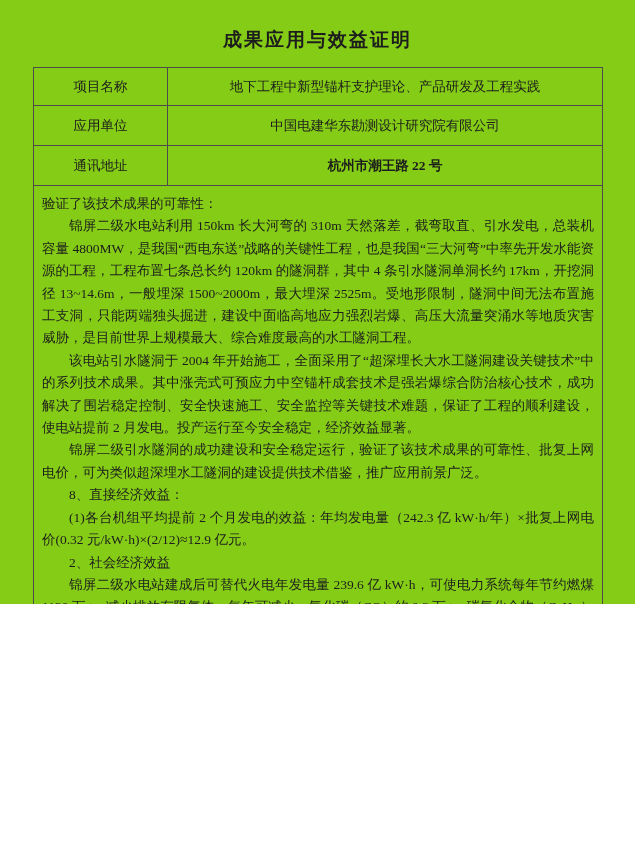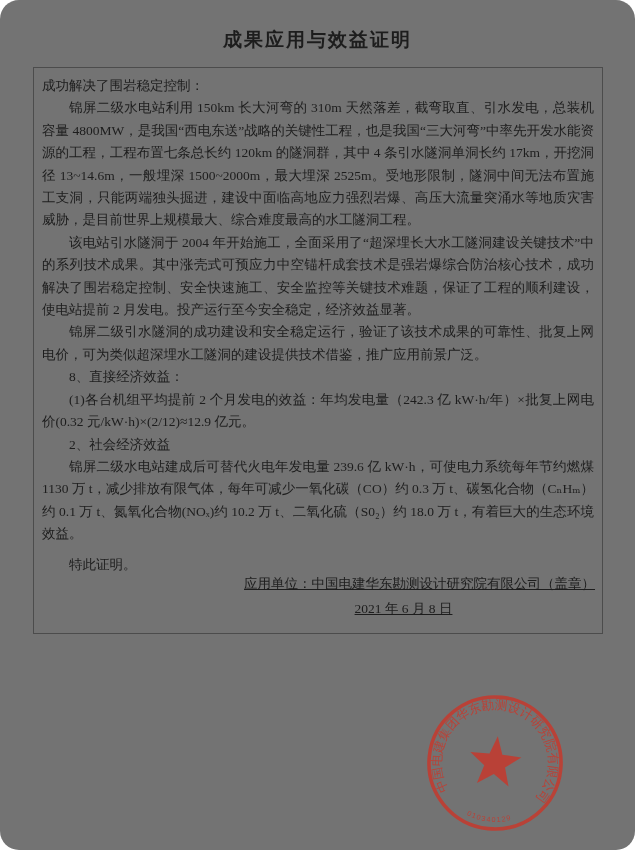--- a/index.html
+++ b/index.html
@@ -1,20 +1,19 @@
 <!DOCTYPE html>
 <html><head>
 <meta charset="utf-8">
 <style>
   html,body { margin:0; padding:0; background:#ffffff; }
   .page {
-    position:relative; width:635px; height:850px; background:#737373;
+    position:relative; width:635px; height:604px; background:#84cc16;
     font-family:"Liberation Serif","DejaVu Serif",serif; color:#1d1d1d;
     overflow:hidden;
-    border-radius:19px;
   }
   .title {
     position:absolute; top:27px; left:0; width:100%;
     text-align:center; font-size:19px; font-weight:bold; letter-spacing:2px;
     margin:0;
   }
   .cert-table {
     position:absolute; left:33px; top:67px; width:569px;
     border-collapse:collapse; table-layout:fixed;
     border:1.5px solid #3b3b3b;
@@ -53,22 +52,34 @@
 
   <table class="cert-table">
     <colgroup>
       <col style="width:134px">
         <col style="width:83px">
         <col style="width:147px">
         <col style="width:205px">
     </colgroup>
     <tbody>
       <tr>
+        <td class="r-sm">项目名称</td>
+        <td colspan="3">地下工程中新型锚杆支护理论、产品研发及工程实践</td>
+      </tr>
+      <tr>
+        <td class="r-md">应用单位</td>
+        <td colspan="3">中国电建华东勘测设计研究院有限公司</td>
+      </tr>
+      <tr>
+        <td class="r-md">通讯地址</td>
+        <td colspan="3" class="bold">杭州市潮王路 22 号</td>
+      </tr>
+      <tr>
         <td colspan="4" class="body-cell">
-          <p class="heading">成功解决了围岩稳定控制：</p>
+          <p class="heading">验证了该技术成果的可靠性：</p>
           <p>锦屏二级水电站利用 150km 长大河弯的 310m 天然落差，截弯取直、引水发电，总装机容量 4800MW，是我国“西电东送”战略的关键性工程，也是我国“三大河弯”中率先开发水能资源的工程，工程布置七条总长约 120km 的隧洞群，其中 4 条引水隧洞单洞长约 17km，开挖洞径 13~14.6m，一般埋深 1500~2000m，最大埋深 2525m。受地形限制，隧洞中间无法布置施工支洞，只能两端独头掘进，建设中面临高地应力强烈岩爆、高压大流量突涌水等地质灾害威胁，是目前世界上规模最大、综合难度最高的水工隧洞工程。</p>
           <p>该电站引水隧洞于 2004 年开始施工，全面采用了“超深埋长大水工隧洞建设关键技术”中的系列技术成果。其中涨壳式可预应力中空锚杆成套技术是强岩爆综合防治核心技术，成功解决了围岩稳定控制、安全快速施工、安全监控等关键技术难题，保证了工程的顺利建设，使电站提前 2 月发电。投产运行至今安全稳定，经济效益显著。</p>
           <p>锦屏二级引水隧洞的成功建设和安全稳定运行，验证了该技术成果的可靠性、批复上网电价，可为类似超深埋水工隧洞的建设提供技术借鉴，推广应用前景广泛。</p>
           <p>8、直接经济效益：</p>
           <p>(1)各台机组平均提前 2 个月发电的效益：年均发电量（242.3 亿 kW·h/年）×批复上网电价(0.32 元/kW·h)×(2/12)≈12.9 亿元。</p>
           <p>2、社会经济效益</p>
           <p>锦屏二级水电站建成后可替代火电年发电量 239.6 亿 kW·h，可使电力系统每年节约燃煤 1130 万 t，减少排放有限气体，每年可减少一氧化碳（CO）约 0.3 万 t、碳氢化合物（CₙHₘ）约 0.1 万 t、氮氧化合物(NOₓ)约 10.2 万 t、二氧化硫（S0₂）约 18.0 万 t，有着巨大的生态环境效益。</p>
           <p class="concluding">特此证明。</p>
 
           <div class="sig-block">

